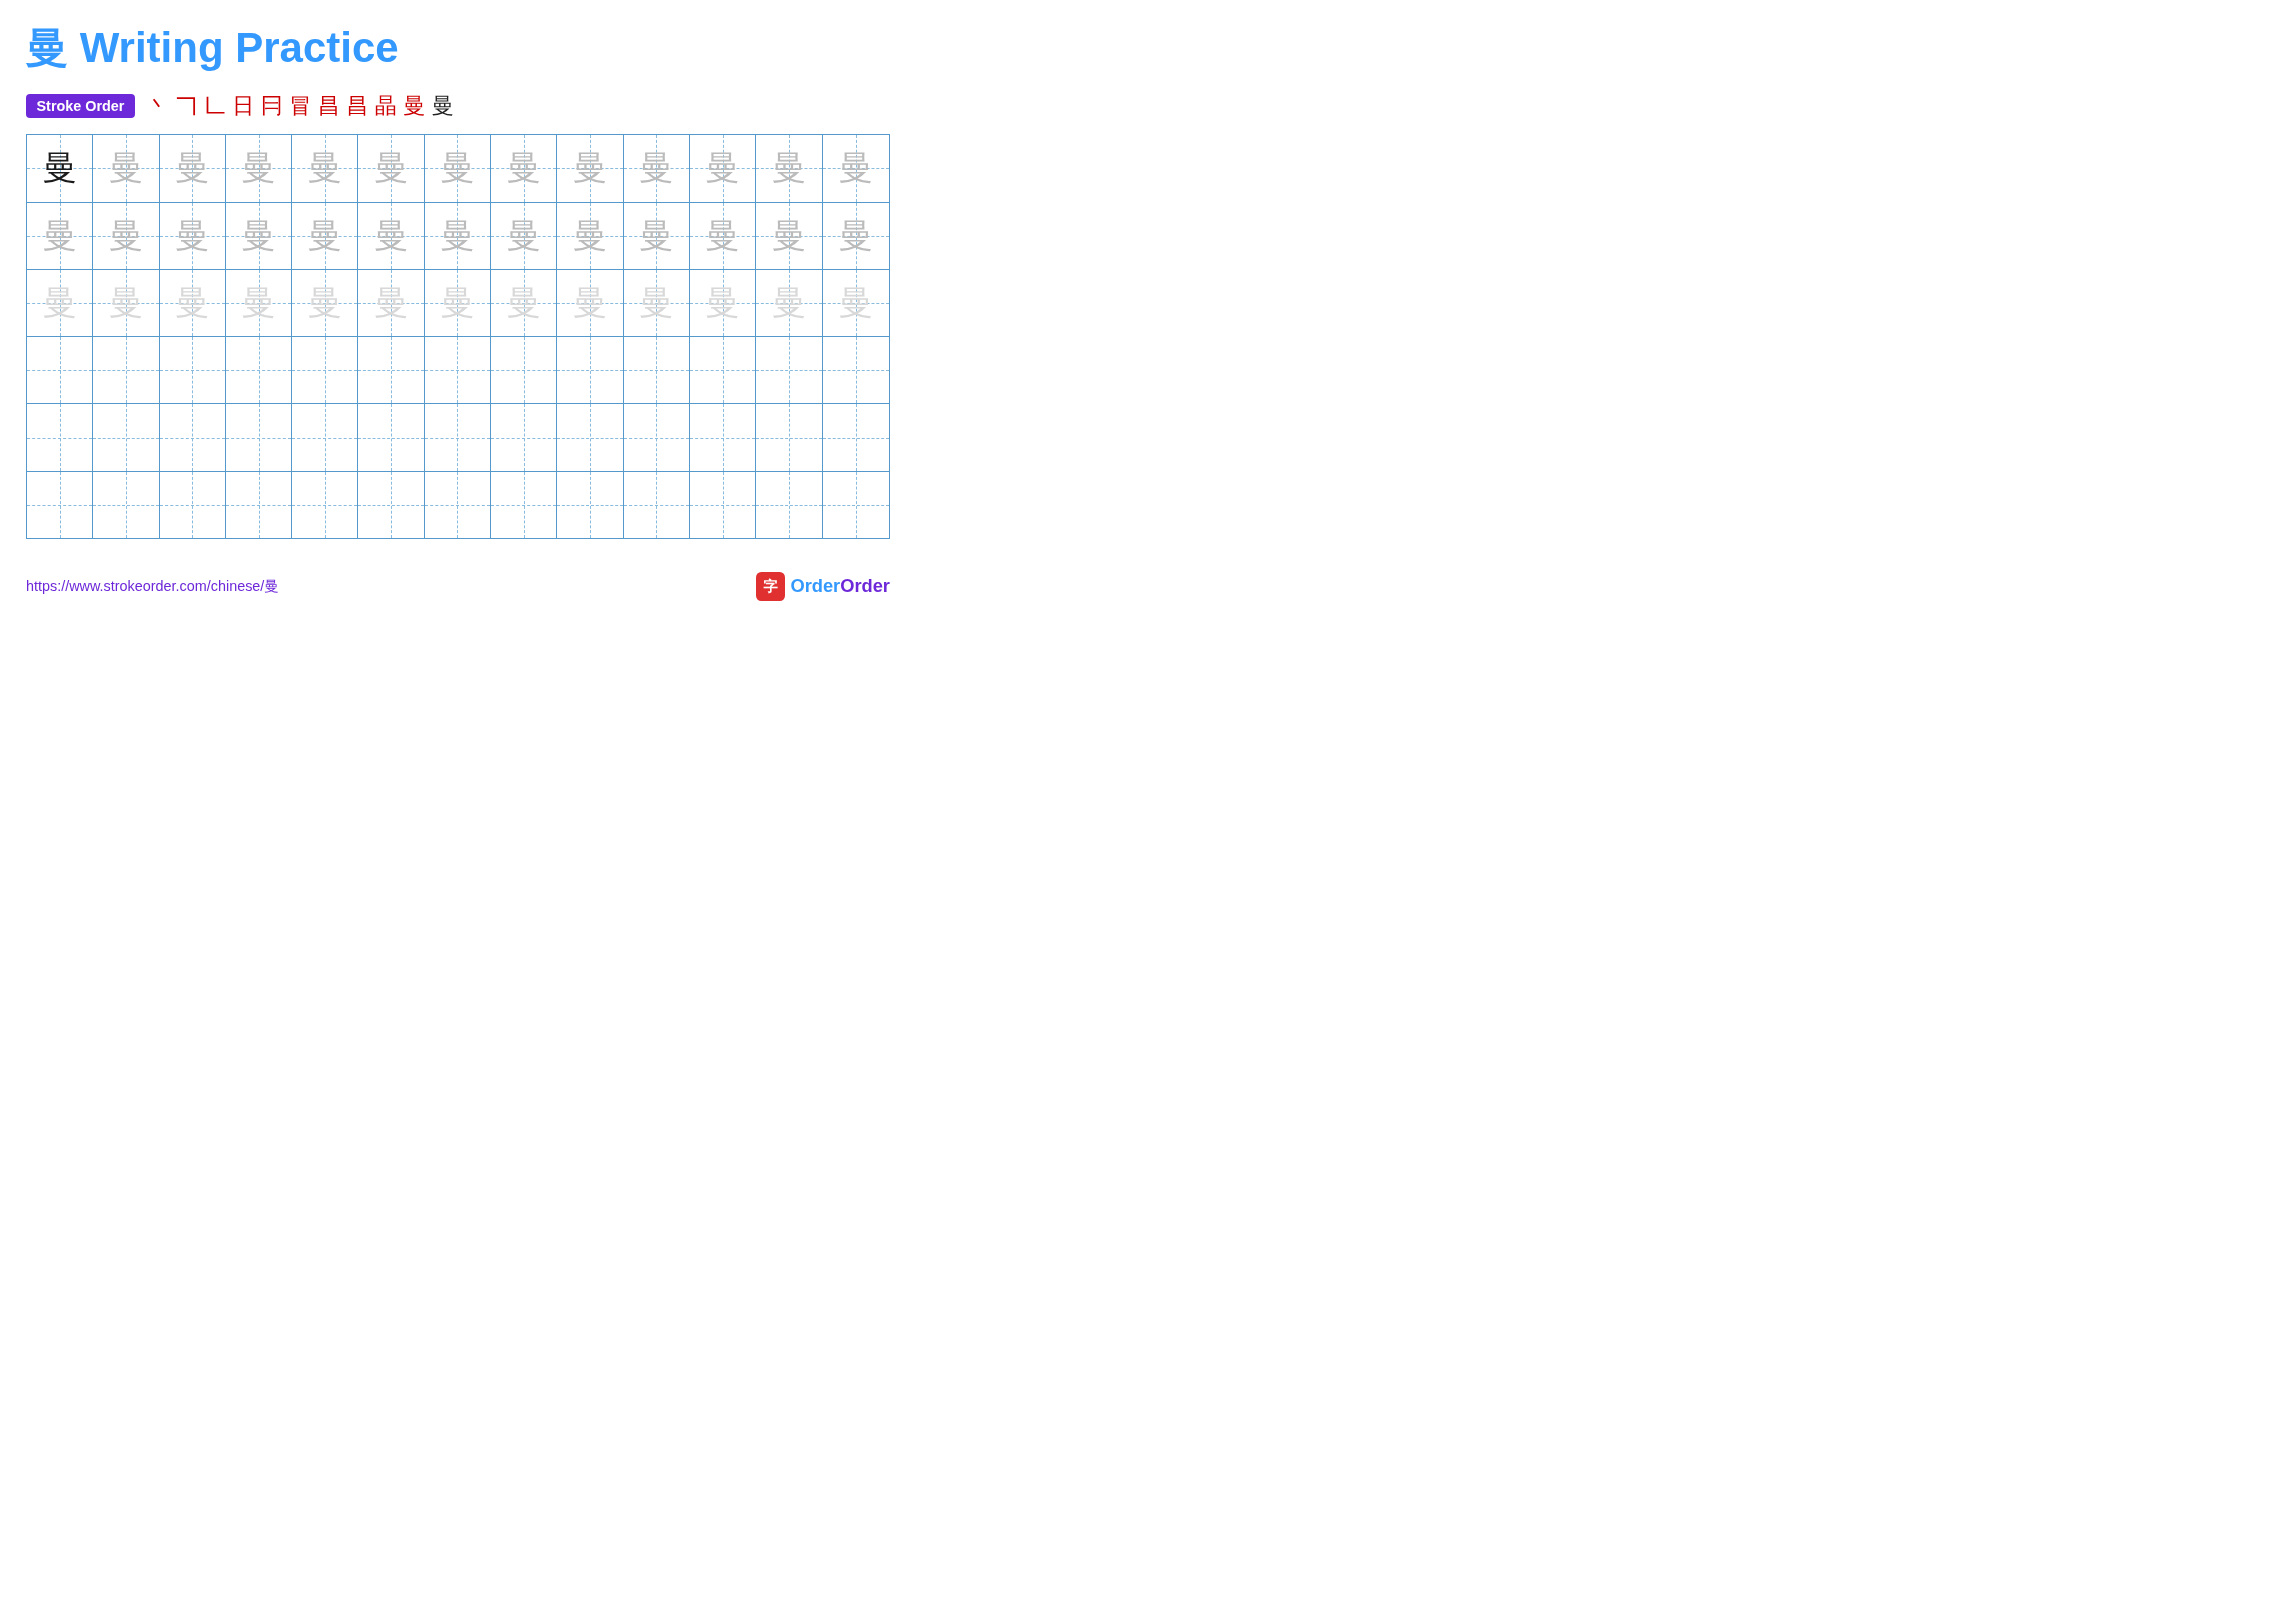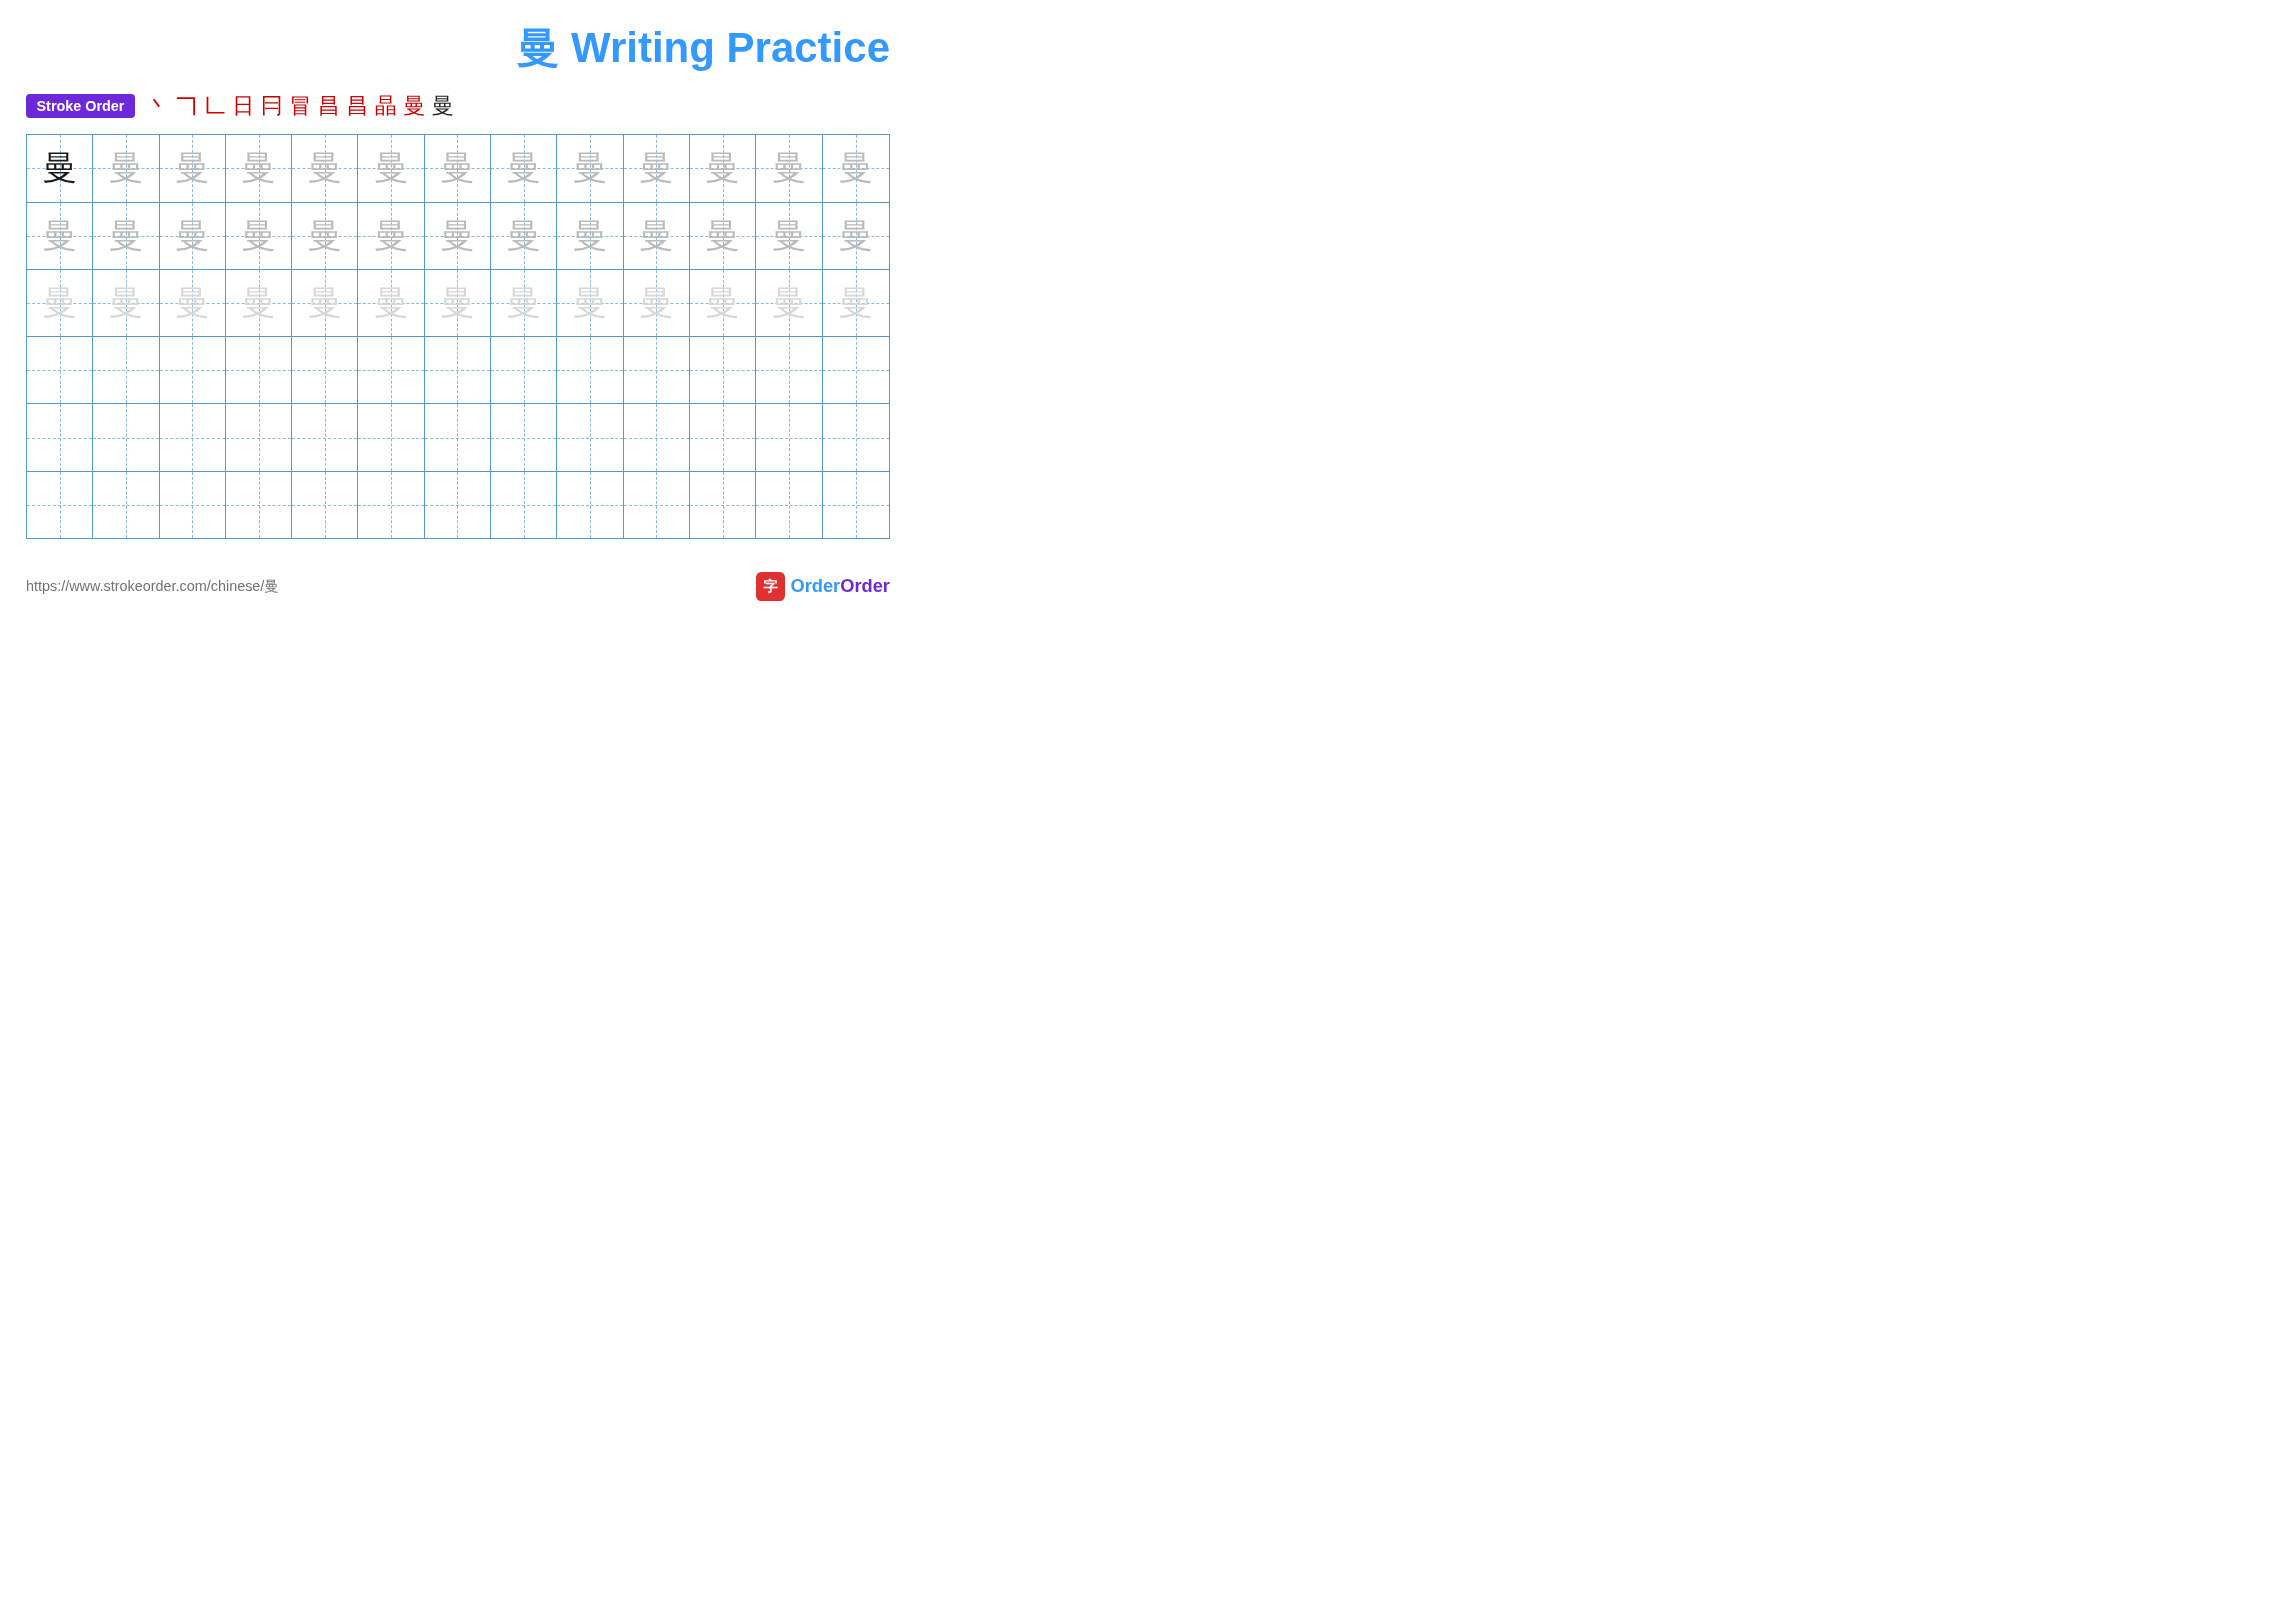--- a/index.html
+++ b/index.html
@@ -7,21 +7,21 @@
       background: #ffffff;
       font-family: Arial, sans-serif;
       width: 916px;
       min-height: 649px;
       padding: 19.6px 26px;
       position: relative;
     }
 
     
     .title-section {
-      text-align: right;
+      text-align: left;
       margin-bottom: 15.7px;
     }
     .title-char {
       color: #3399ff;
       font-size: 42px;
       font-weight: bold;
     }
     .title-text {
       color: #3399ff;
       font-size: 42px;
@@ -127,21 +127,21 @@
     }
 
     
     .footer {
       display: flex;
       justify-content: space-between;
       align-items: center;
       margin-top: 19.6px;
     }
     .footer-url {
-      color: #737373;
+      color: #6d28d9;
       font-size: 14.4px;
     }
     .footer-brand {
       display: flex;
       align-items: center;
       gap: 5.2px;
     }
     .brand-icon {
       width: 29px;
       height: 29px;

